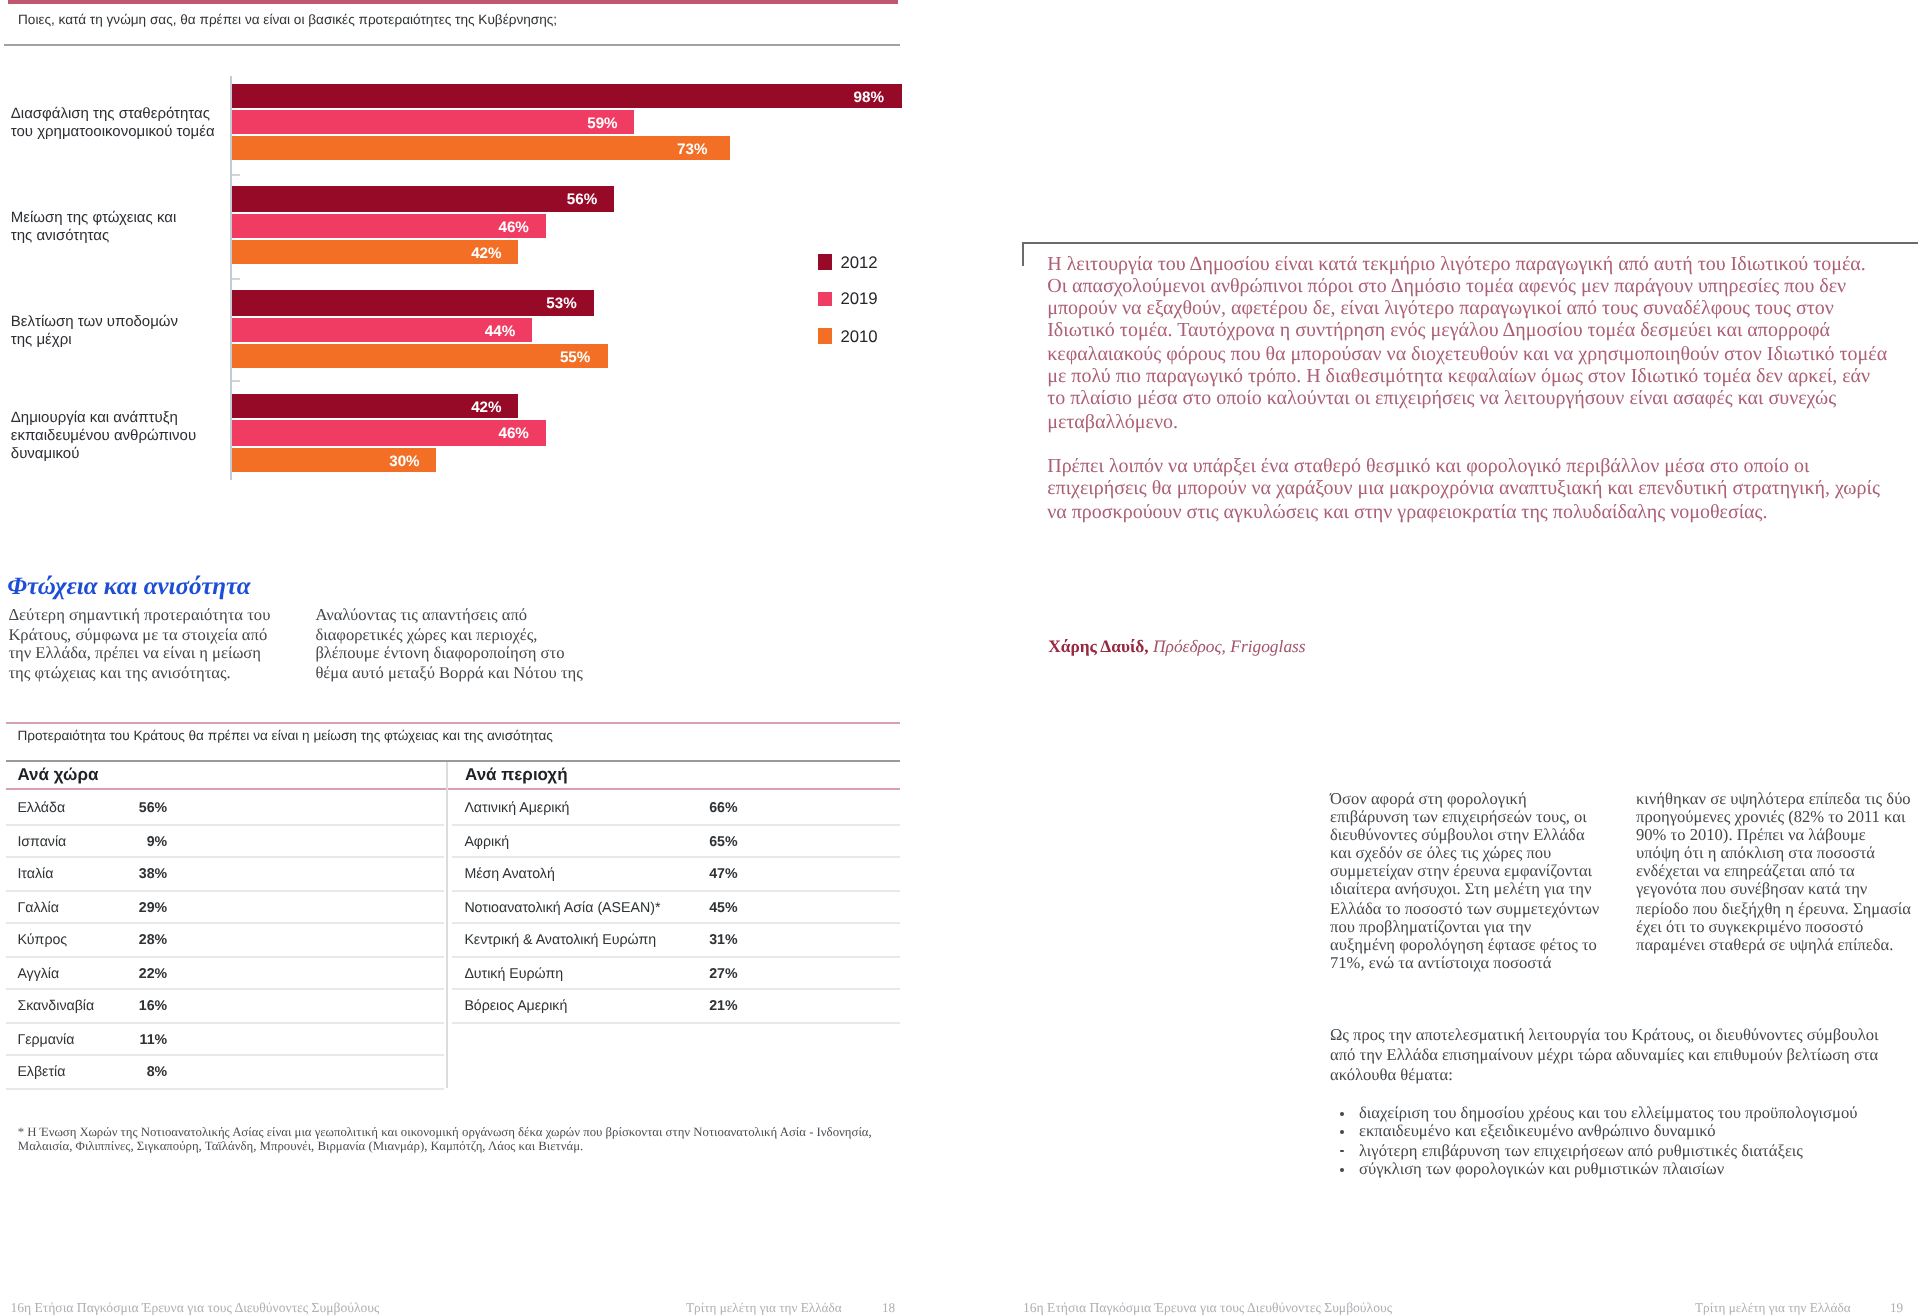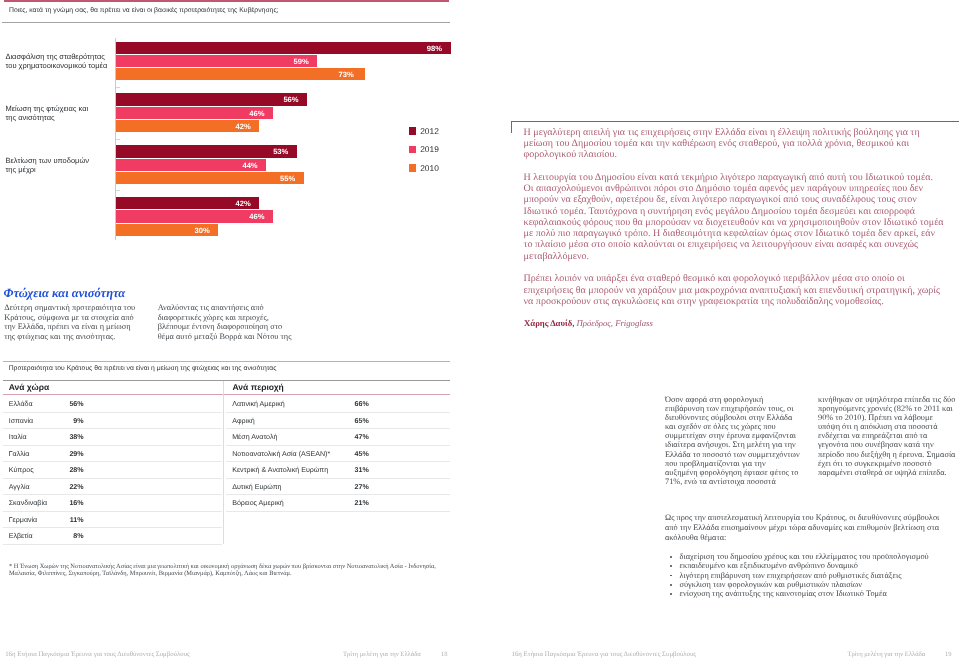--- a/index.html
+++ b/index.html
@@ -121,20 +121,25 @@
         <div>Βελτίωση των υποδομών</div>
         <div>της μέχρι</div>
       </div>
       <div class="bar" style="left: 116px; top: 112.2px; width: 180.942px; background: rgb(150, 10, 40);"></div>
       <div class="bar-val" style="left: 267.342px; top: 112.2px; width: 21px; text-align: right;">53%</div>
       <div class="bar" style="left: 116px; top: 125.5px; width: 150.216px; background: rgb(240, 60, 99);"></div>
       <div class="bar-val" style="left: 236.616px; top: 125.5px; width: 21px; text-align: right;">44%</div>
       <div class="bar" style="left: 116px; top: 138.8px; width: 187.77px; background: rgb(242, 111, 37);"></div>
       <div class="bar-val" style="left: 274.17px; top: 138.8px; width: 21px; text-align: right;">55%</div>
       <div class="tick" style="top: 157.4px;"></div>
+      <div class="cat-label" style="top: 170.7px; width: 108px;">
+        <div>Δημιουργία και ανάπτυξη</div>
+        <div>εκπαιδευμένου ανθρώπινου</div>
+        <div>δυναμικού</div>
+      </div>
       <div class="bar" style="left: 116px; top: 164px; width: 143.388px; background: rgb(150, 10, 40);"></div>
       <div class="bar-val" style="left: 229.788px; top: 164px; width: 21px; text-align: right;">42%</div>
       <div class="bar" style="left: 116px; top: 177.3px; width: 157.044px; background: rgb(240, 60, 99);"></div>
       <div class="bar-val" style="left: 243.444px; top: 177.3px; width: 21px; text-align: right;">46%</div>
       <div class="bar" style="left: 116px; top: 190.6px; width: 102.42px; background: rgb(242, 111, 37);"></div>
       <div class="bar-val" style="left: 188.82px; top: 190.6px; width: 21px; text-align: right;">30%</div>
     </div>
 
   <div class="legend" id="legend">
       <div class="legend-item">
@@ -251,37 +256,35 @@
   <div class="footer" style="left:5.2px">16η Ετήσια Παγκόσμια Έρευνα για τους Διευθύνοντες Συμβούλους</div>
   <div class="footer" style="left:343px;font-size:6.6px">Τρίτη μελέτη για την Ελλάδα</div>
   <div class="footer" style="left:441px;font-size:6.6px">18</div>
 <div class="vdiv" style="top: 381px; height: 162.7px;"></div>
   </div>
 
 <div class="page" id="right-page">
   <div class="q-rule-h"></div>
   <div class="q-rule-v"></div>
   <div class="quote" id="quote">
-      <p>Η μεγαλύτερη απειλή για τις επιχειρήσεις στην Ελλάδα είναι η έλλειψη πολιτικής βούλησης για τη μείωση του Δημοσίου τομέα και την καθιέρωση ενός σταθερού, για πολλά χρόνια, θεσμικού και φορολογικού πλαισίου.</p>
       <p>Η λειτουργία του Δημοσίου είναι κατά τεκμήριο λιγότερο παραγωγική από αυτή του Ιδιωτικού τομέα. Οι απασχολούμενοι ανθρώπινοι πόροι στο Δημόσιο τομέα αφενός μεν παράγουν υπηρεσίες που δεν μπορούν να εξαχθούν, αφετέρου δε, είναι λιγότερο παραγωγικοί από τους συναδέλφους τους στον Ιδιωτικό τομέα.  Ταυτόχρονα η συντήρηση ενός μεγάλου Δημοσίου τομέα δεσμεύει και απορροφά κεφαλαιακούς φόρους που θα μπορούσαν να διοχετευθούν και να χρησιμοποιηθούν στον Ιδιωτικό τομέα με πολύ πιο παραγωγικό τρόπο.  Η διαθεσιμότητα κεφαλαίων όμως στον Ιδιωτικό τομέα δεν αρκεί, εάν το πλαίσιο μέσα στο οποίο καλούνται οι επιχειρήσεις να λειτουργήσουν είναι ασαφές και συνεχώς μεταβαλλόμενο.</p>
       <p>Πρέπει λοιπόν να υπάρξει ένα σταθερό θεσμικό και φορολογικό περιβάλλον μέσα στο οποίο οι επιχειρήσεις θα μπορούν να χαράξουν μια μακροχρόνια αναπτυξιακή και επενδυτική στρατηγική, χωρίς να προσκρούουν στις αγκυλώσεις και στην γραφειοκρατία της πολυδαίδαλης νομοθεσίας.</p>
     </div>
   <div class="attrib">
     <b>Χάρης Δαυίδ,</b>
     <i>Πρόεδρος, Frigoglass</i>
   </div>
 
   <div class="tcol" id="tcol0">Όσον αφορά στη φορολογική επιβάρυνση των επιχειρήσεών τους,  οι διευθύνοντες σύμβουλοι στην Ελλάδα και σχεδόν σε όλες τις χώρες που συμμετείχαν στην έρευνα εμφανίζονται ιδιαίτερα ανήσυχοι.  Στη μελέτη για την Ελλάδα το ποσοστό των συμμετεχόντων που προβληματίζονται για την αυξημένη φορολόγηση έφτασε φέτος το 71%, ενώ τα αντίστοιχα ποσοστά</div>
   <div class="tcol" id="tcol1">κινήθηκαν σε υψηλότερα επίπεδα τις δύο προηγούμενες χρονιές (82% το 2011 και 90% το 2010).  Πρέπει να λάβουμε υπόψη ότι η απόκλιση στα ποσοστά ενδέχεται να επηρεάζεται από τα γεγονότα που συνέβησαν κατά την περίοδο που διεξήχθη η έρευνα.  Σημασία έχει ότι το συγκεκριμένο ποσοστό παραμένει σταθερά σε υψηλά επίπεδα.</div>
 
   <div class="state-intro">Ως προς την αποτελεσματική λειτουργία του Κράτους, οι διευθύνοντες σύμβουλοι από την Ελλάδα επισημαίνουν μέχρι τώρα αδυναμίες και επιθυμούν βελτίωση στα ακόλουθα θέματα:</div>
   <ul class="blist" id="blist">
       <li>διαχείριση του δημοσίου χρέους και του ελλείμματος του προϋπολογισμού</li>
       <li>εκπαιδευμένο και εξειδικευμένο ανθρώπινο δυναμικό</li>
       <li>λιγότερη επιβάρυνση των επιχειρήσεων από ρυθμιστικές διατάξεις</li>
       <li>σύγκλιση των φορολογικών και ρυθμιστικών πλαισίων</li>
-      <li>ενίσχυση της ανάπτυξης της καινοτομίας στον Ιδιωτικό Τομέα</li>
     </ul>
 
   <div class="footer" style="left:30.5px">16η Ετήσια Παγκόσμια Έρευνα για τους Διευθύνοντες Συμβούλους</div>
   <div class="footer" style="left:366.5px;font-size:6.6px">Τρίτη μελέτη για την Ελλάδα</div>
   <div class="footer" style="left:464px;font-size:6.6px">19</div>
 </div>
 
 </body></html>

